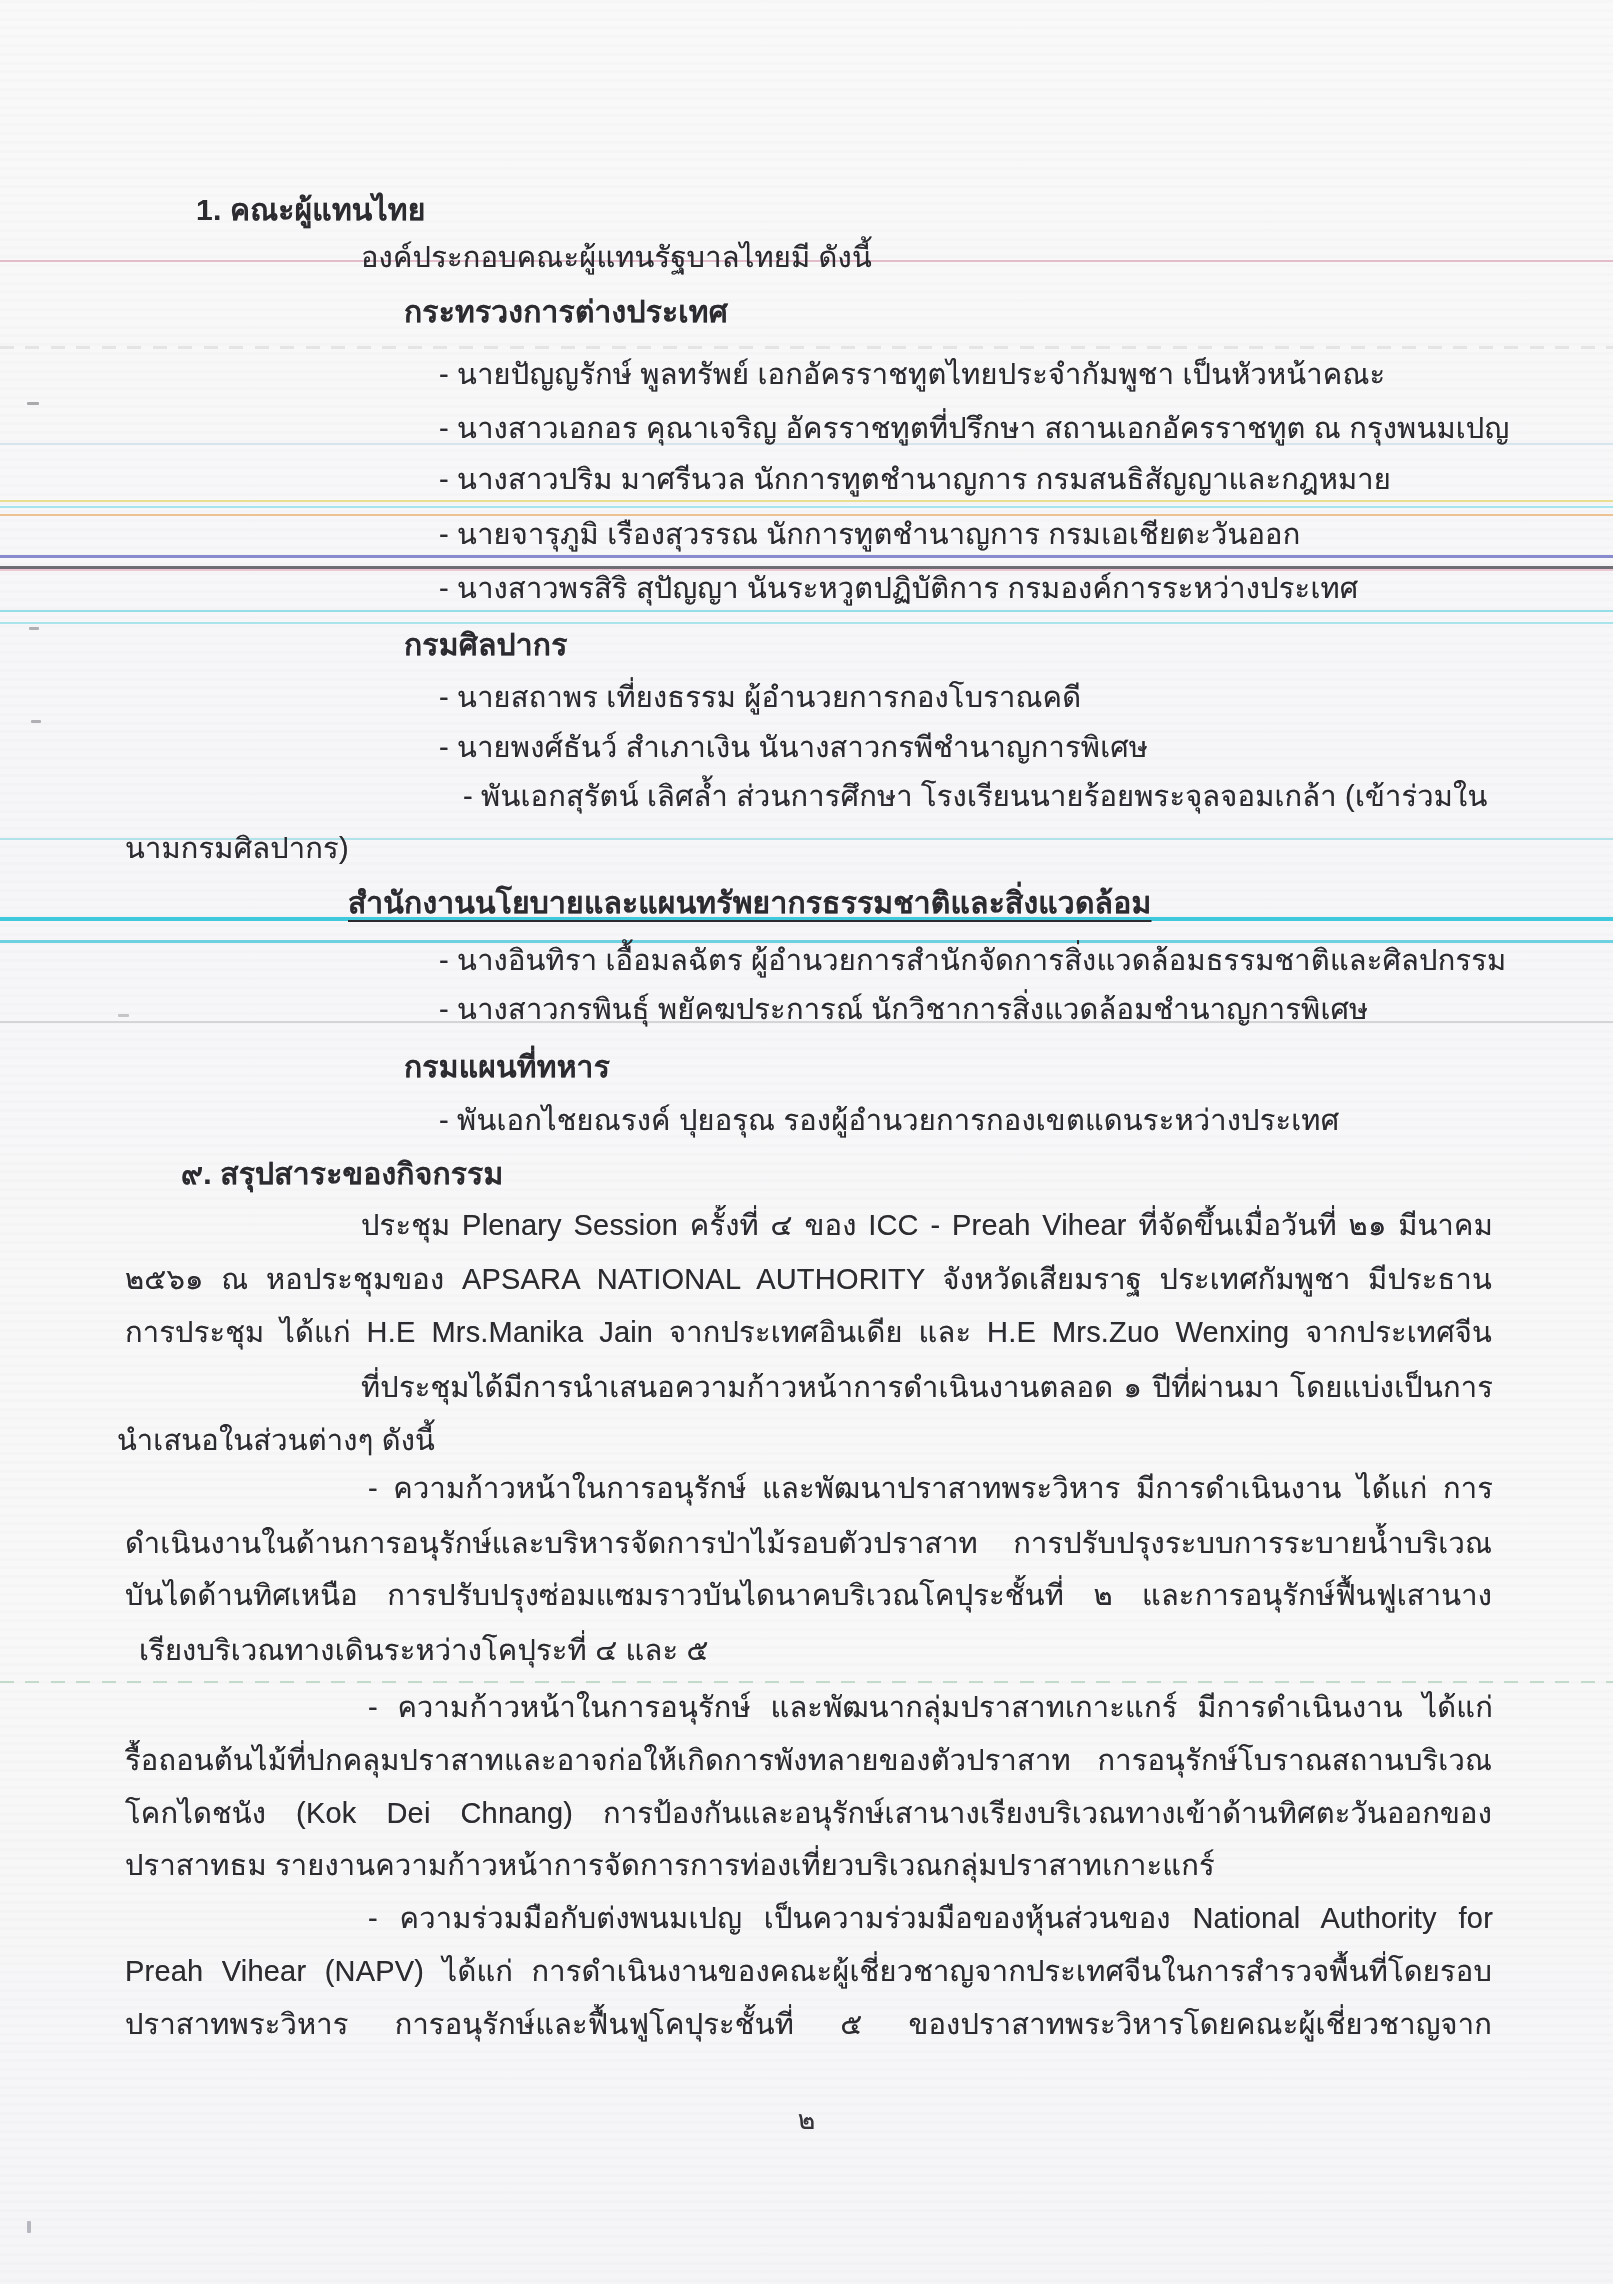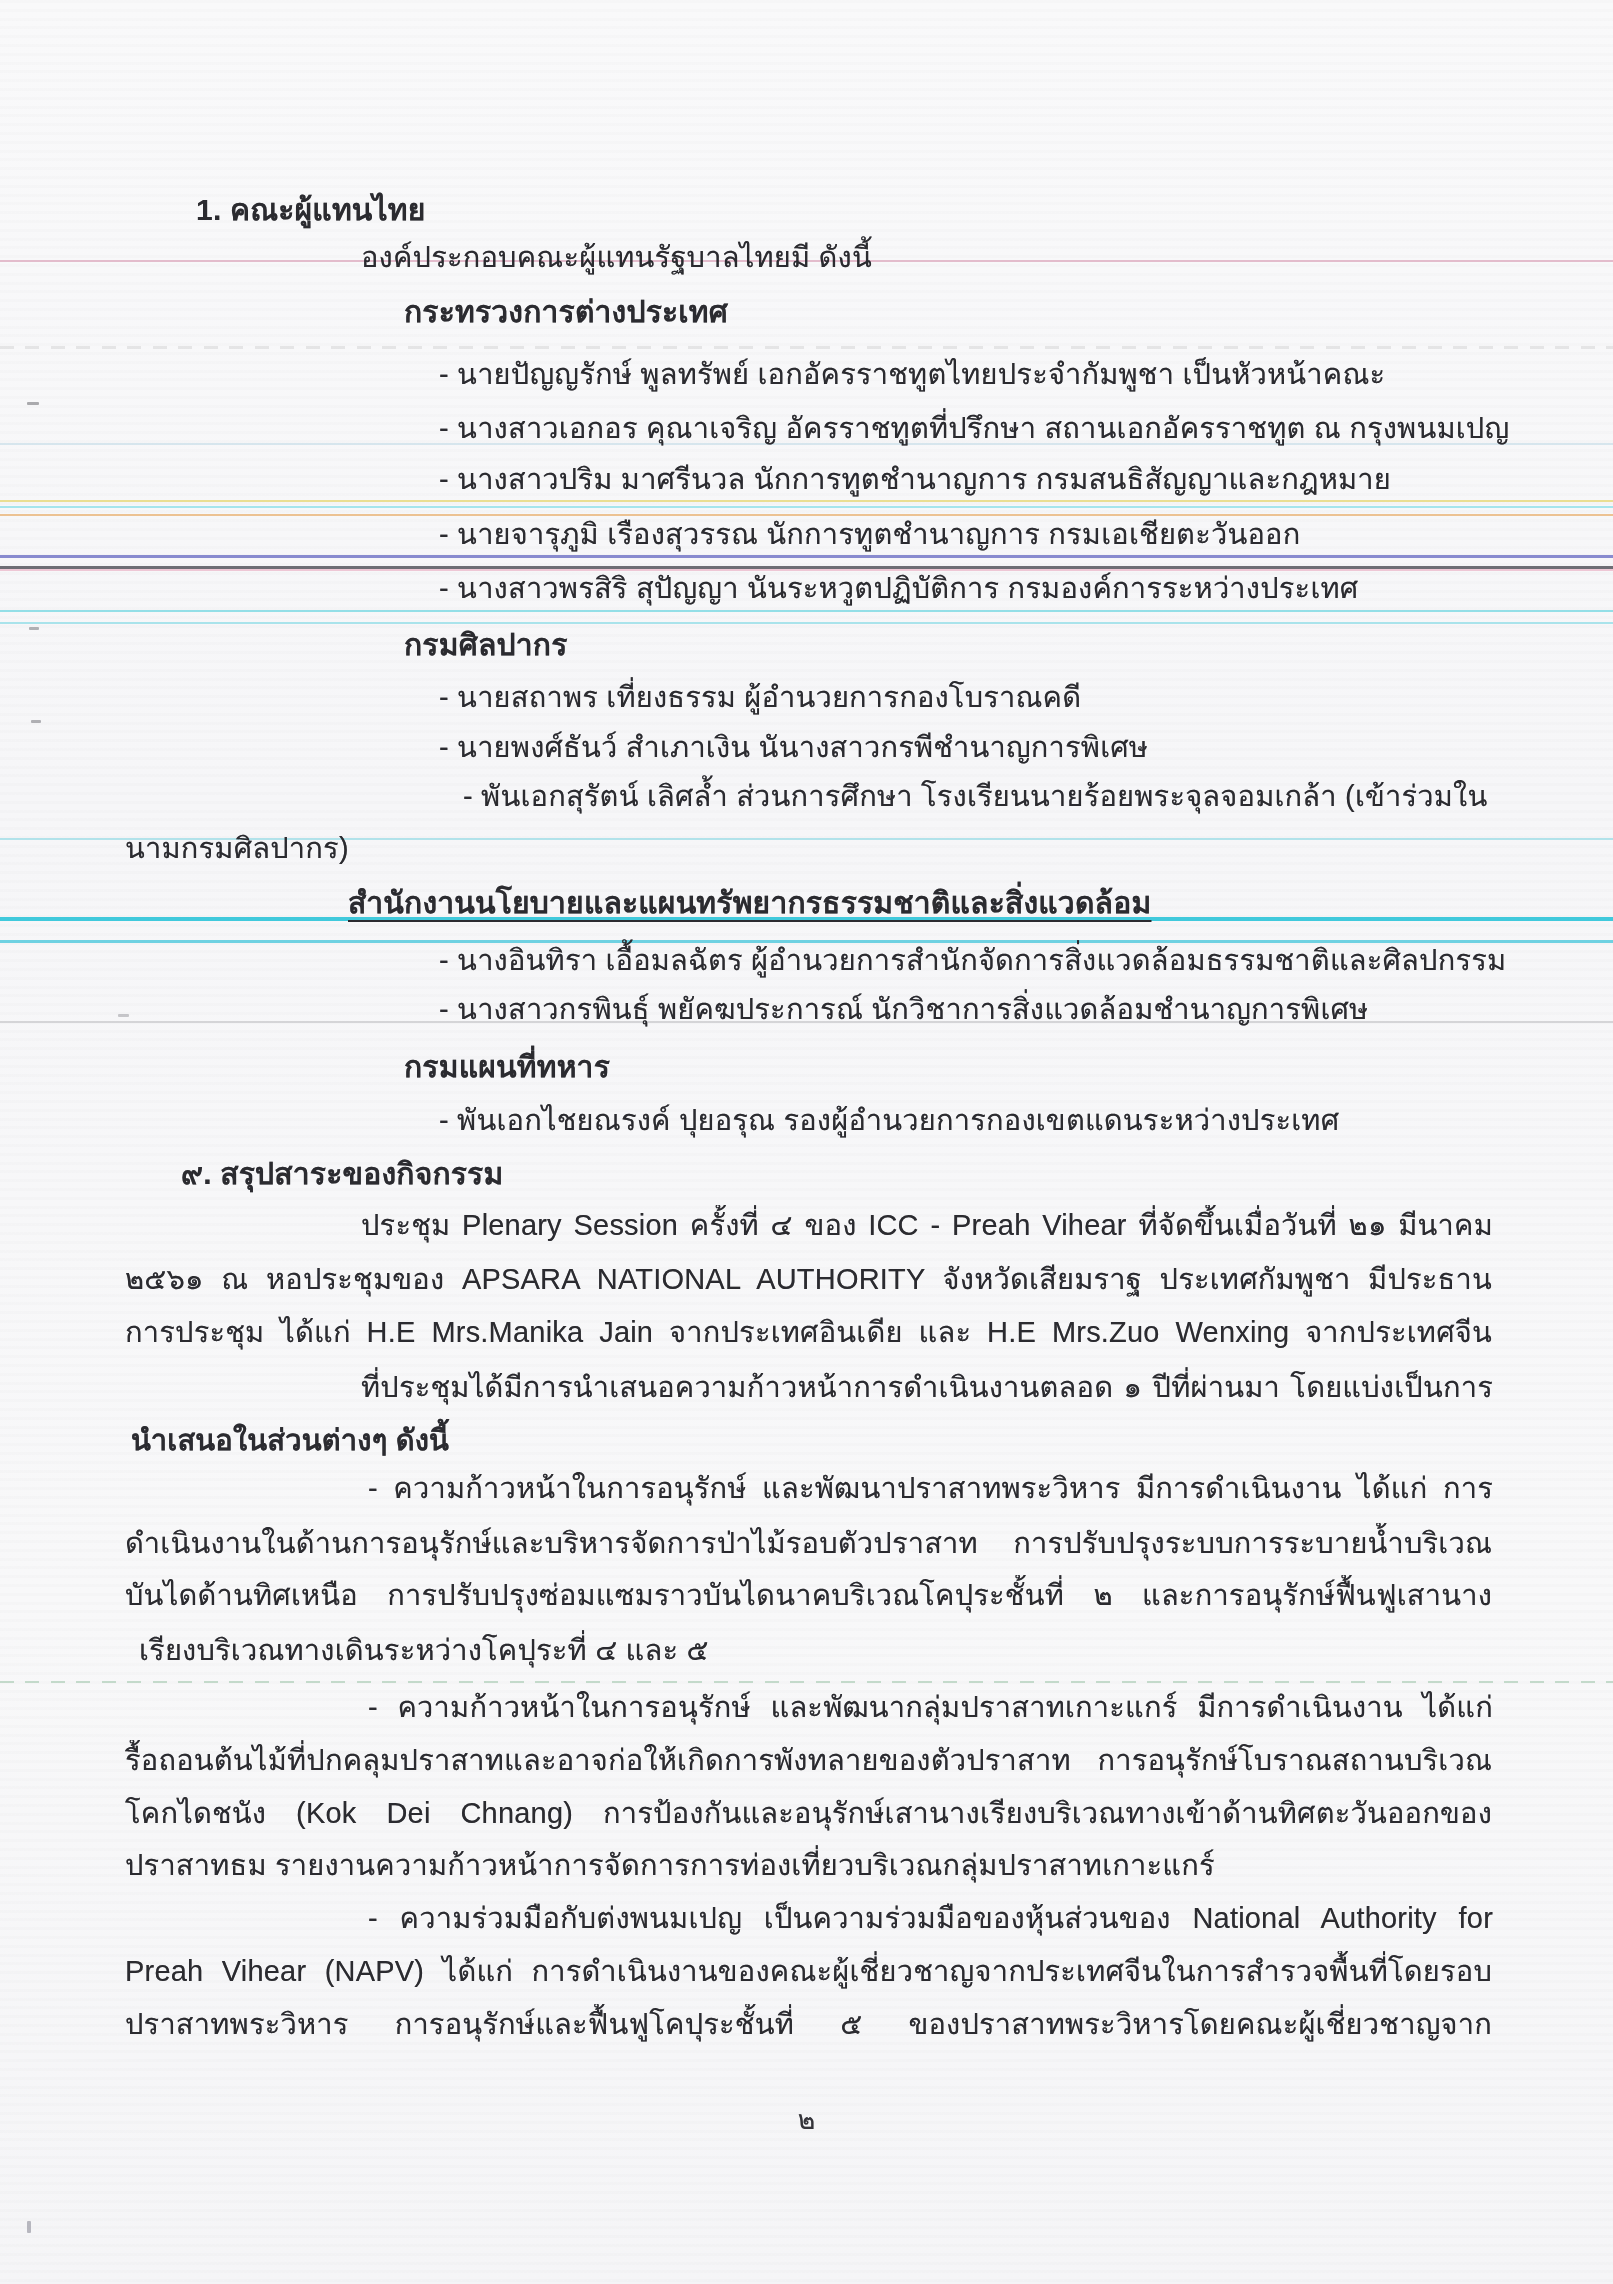--- a/index.html
+++ b/index.html
@@ -118,21 +118,21 @@
       <div class="tline bold-u" style="left: 348px; top: 882px; color: rgb(43, 43, 48);">สำนักงานนโยบายและแผนทรัพยากรธรรมชาติและสิ่งแวดล้อม</div>
       <div class="tline" style="left: 439px; top: 940px; color: rgb(43, 43, 48);">- นางอินทิรา เอื้อมลฉัตร ผู้อำนวยการสำนักจัดการสิ่งแวดล้อมธรรมชาติและศิลปกรรม</div>
       <div class="tline" style="left: 439px; top: 989px; color: rgb(43, 43, 48);">- นางสาวกรพินธุ์ พยัคฆประการณ์ นักวิชาการสิ่งแวดล้อมชำนาญการพิเศษ</div>
       <div class="tline bold" style="left: 404px; top: 1046px; color: rgb(43, 43, 48);">กรมแผนที่ทหาร</div>
       <div class="tline" style="left: 439px; top: 1100px; color: rgb(43, 43, 48);">- พันเอกไชยณรงค์ ปุยอรุณ รองผู้อำนวยการกองเขตแดนระหว่างประเทศ</div>
       <div class="tline bold" style="left: 181px; top: 1153px; color: rgb(43, 43, 48);">๙. สรุปสาระของกิจกรรม</div>
       <div class="tline justify" style="left: 361px; top: 1205px; width: 1132px; color: rgb(43, 43, 48);">ประชุม Plenary Session ครั้งที่ ๔ ของ ICC - Preah Vihear ที่จัดขึ้นเมื่อวันที่ ๒๑ มีนาคม</div>
       <div class="tline justify" style="left: 125px; top: 1259px; width: 1367px; color: rgb(43, 43, 48);">๒๕๖๑ ณ หอประชุมของ APSARA NATIONAL AUTHORITY จังหวัดเสียมราฐ ประเทศกัมพูชา มีประธาน</div>
       <div class="tline justify" style="left: 125px; top: 1312px; width: 1367px; color: rgb(43, 43, 48);">การประชุม ได้แก่ H.E Mrs.Manika Jain จากประเทศอินเดีย และ H.E Mrs.Zuo Wenxing จากประเทศจีน</div>
       <div class="tline justify" style="left: 361px; top: 1367px; width: 1132px; color: rgb(43, 43, 48);">ที่ประชุมได้มีการนำเสนอความก้าวหน้าการดำเนินงานตลอด ๑ ปีที่ผ่านมา โดยแบ่งเป็นการ</div>
-      <div class="tline" style="left: 131px; top: 1420px; color: rgb(43, 43, 48); font-weight: bold;">นำเสนอในส่วนต่างๆ ดังนี้</div>
+      <div class="tline" style="left: 117px; top: 1420px; color: rgb(43, 43, 48);">นำเสนอในส่วนต่างๆ ดังนี้</div>
       <div class="tline justify" style="left: 368px; top: 1468px; width: 1125px; color: rgb(43, 43, 48);">- ความก้าวหน้าในการอนุรักษ์ และพัฒนาปราสาทพระวิหาร มีการดำเนินงาน ได้แก่ การ</div>
       <div class="tline justify" style="left: 125px; top: 1523px; width: 1367px; color: rgb(43, 43, 48);">ดำเนินงานในด้านการอนุรักษ์และบริหารจัดการป่าไม้รอบตัวปราสาท การปรับปรุงระบบการระบายน้ำบริเวณ</div>
       <div class="tline justify" style="left: 125px; top: 1575px; width: 1367px; color: rgb(43, 43, 48);">บันไดด้านทิศเหนือ การปรับปรุงซ่อมแซมราวบันไดนาคบริเวณโคปุระชั้นที่ ๒ และการอนุรักษ์ฟื้นฟูเสานาง</div>
       <div class="tline" style="left: 139px; top: 1630px; color: rgb(43, 43, 48);">เรียงบริเวณทางเดินระหว่างโคปุระที่ ๔ และ ๕</div>
       <div class="tline justify" style="left: 368px; top: 1687px; width: 1125px; color: rgb(43, 43, 48);">- ความก้าวหน้าในการอนุรักษ์ และพัฒนากลุ่มปราสาทเกาะแกร์ มีการดำเนินงาน ได้แก่ การ</div>
       <div class="tline justify" style="left: 125px; top: 1740px; width: 1367px; color: rgb(43, 43, 48);">รื้อถอนต้นไม้ที่ปกคลุมปราสาทและอาจก่อให้เกิดการพังทลายของตัวปราสาท การอนุรักษ์โบราณสถานบริเวณ</div>
       <div class="tline justify" style="left: 125px; top: 1793px; width: 1367px; color: rgb(43, 43, 48);">โคกไดชนัง (Kok Dei Chnang) การป้องกันและอนุรักษ์เสานางเรียงบริเวณทางเข้าด้านทิศตะวันออกของ</div>
       <div class="tline" style="left: 125px; top: 1845px; color: rgb(43, 43, 48);">ปราสาทธม รายงานความก้าวหน้าการจัดการการท่องเที่ยวบริเวณกลุ่มปราสาทเกาะแกร์</div>
       <div class="tline justify" style="left: 368px; top: 1898px; width: 1125px; color: rgb(43, 43, 48);">- ความร่วมมือกับต่งพนมเปญ เป็นความร่วมมือของหุ้นส่วนของ National  Authority  for</div>
       <div class="tline justify" style="left: 125px; top: 1951px; width: 1367px; color: rgb(43, 43, 48);">Preah Vihear (NAPV) ได้แก่ การดำเนินงานของคณะผู้เชี่ยวชาญจากประเทศจีนในการสำรวจพื้นที่โดยรอบ</div>

